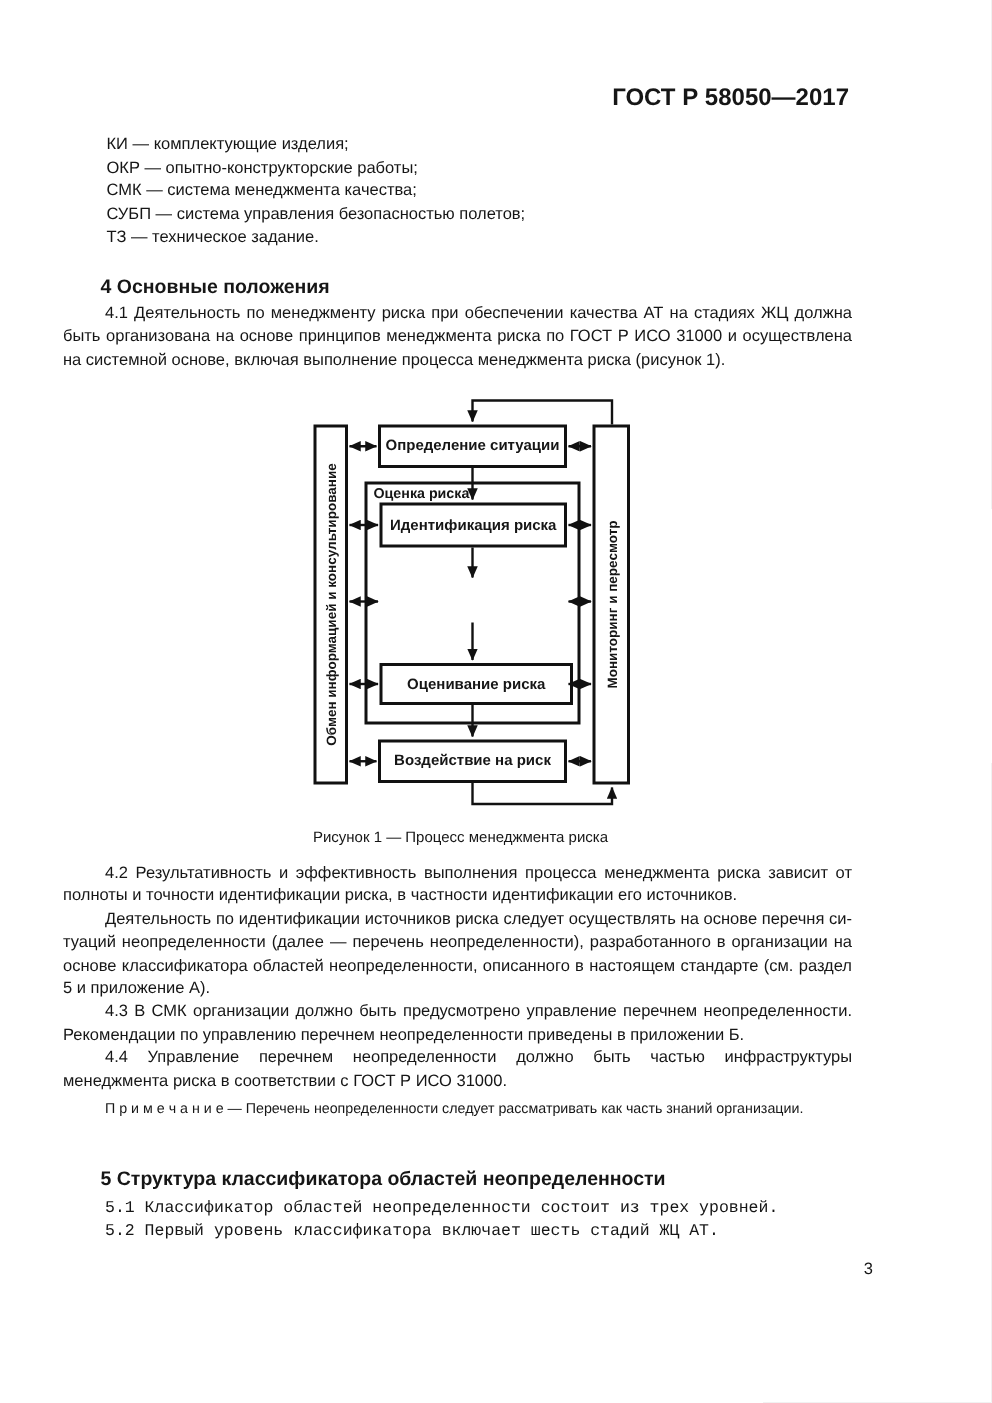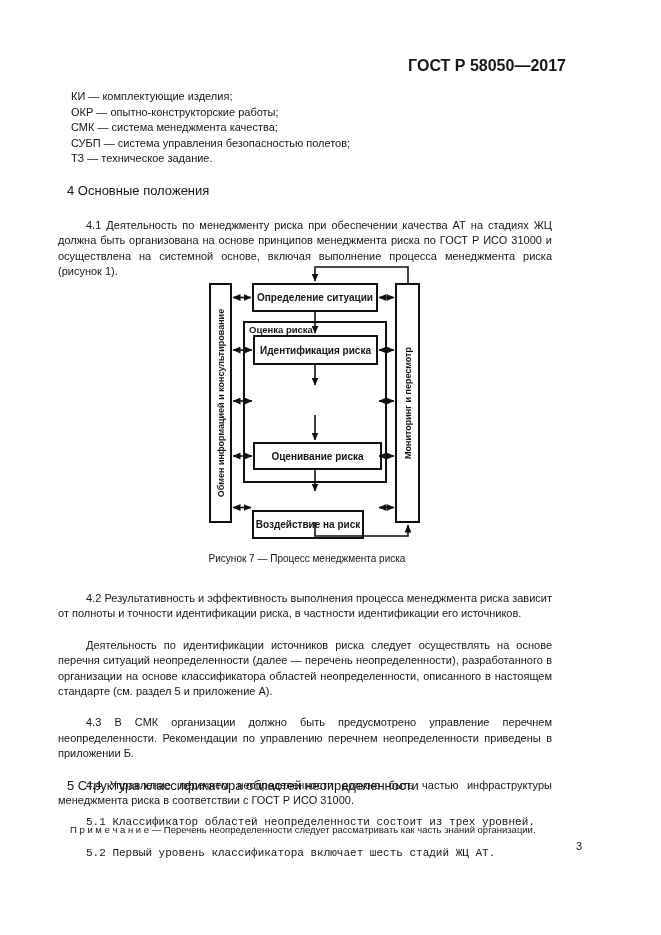--- a/index.html
+++ b/index.html
@@ -6,24 +6,24 @@
   .page{
     position:relative; width:661px; height:935px; background:#ffffff;
     font-family:"Liberation Sans", sans-serif; color:#161616; overflow:hidden;
     margin:0 auto;
   }
   .gost-header{position:absolute; top:57px; left:42px; width:524px;
     text-align:right; font-weight:bold; font-size:16px;}
   .abbr{position:absolute; top:89px; left:71px; width:500px;
     font-size:11px; line-height:15.5px;}
   .sec-heading{position:absolute; left:67px; width:500px; margin:0;
-    font-size:13px; font-weight:normal;}
+    font-size:13px; font-weight:bold;}
   .h4{top:183px;} .h5{top:778px;}
   .bodyblock{position:absolute; left:42px; width:526px; font-size:11px; line-height:15.4px;}
-  .bodyblock p{margin:16px; text-align:justify; text-indent:28px;}
+  .bodyblock p{margin:0; text-align:justify; text-indent:28px;}
   .blk41{top:202px;}
   .blk42{top:575px;}
   .note{font-size:9.5px; line-height:12px; margin:5px 0 5px 0 !important; text-align:left !important;}
   .sec5block{top:799px;}
   .sec5block p{text-align:left;font-family:Liberation Mono, monospace;}
   .pagenum{position:absolute; top:840px; left:42px; width:540px; text-align:right; font-size:11px;}
 
   
   .figure{position:absolute; top:255px; left:0; width:661px; height:320px;}
   .figure svg{position:absolute; top:0; left:0; z-index:3; pointer-events:none;}
@@ -99,23 +99,23 @@
       <span>Мониторинг и пересмотр</span>
     </div>
 
     <div class="fbox" style="left:252px; top:28px; width:126px; height:29px;">Определение ситуации</div>
 
     <div class="outerbox" style="left:243px; top:66px; width:144px; height:162px;"></div>
     <div class="grouplabel" style="left:249px; top:69px;">Оценка риска</div>
 
     <div class="fbox" style="left:253px; top:80px; width:125px; height:30px;">Идентификация риска</div>
     <div class="fbox" style="left:253px; top:187px; width:129px; height:28px;">Оценивание риска</div>
-    <div class="fbox" style="left:252px; top:238px; width:112px; height:29px;margin-top:17px;">Воздействие на риск</div>
+    <div class="fbox" style="left:252px; top:238px; width:126px; height:29px;">Воздействие на риск</div>
 
-    <div class="caption">Рисунок 7 — Процесс менеджмента риска</div>
+    <div class="caption">Рисунок 1 — Процесс менеджмента риска</div>
   </div>
 
   <div class="bodyblock blk42">
     <p>4.2 Результативность и эффективность выполнения процесса менеджмента риска зависит от пол­ноты и точности идентификации риска, в частности идентификации его источников.</p>
     <p>Деятельность по идентификации источников риска следует осуществлять на основе перечня си­туаций неопределенности (далее — перечень неопределенности), разработанного в организации на основе классификатора областей неопределенности, описанного в настоящем стандарте (см. раздел 5 и приложение А).</p>
     <p>4.3 В СМК организации должно быть предусмотрено управление перечнем неопределенности. Рекомендации по управлению перечнем неопределенности приведены в приложении Б.</p>
     <p>4.4 Управление перечнем неопределенности должно быть частью инфраструктуры менеджмента риска в соответствии с ГОСТ Р ИСО 31000.</p>
     <p class="note">П р и м е ч а н и е — Перечень неопределенности следует рассматривать как часть знаний организации.</p>
   </div>
 

